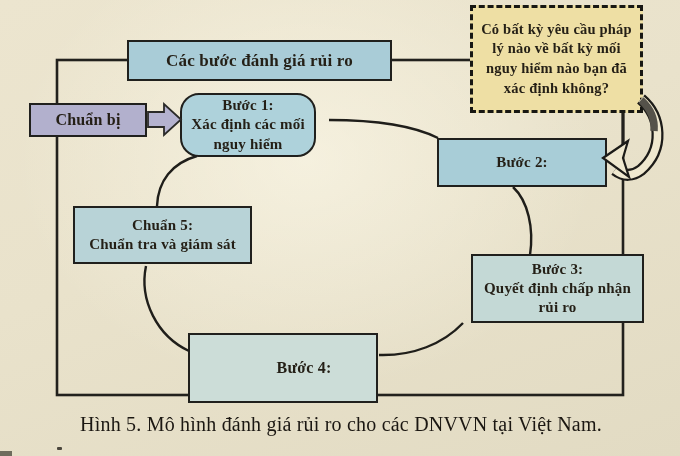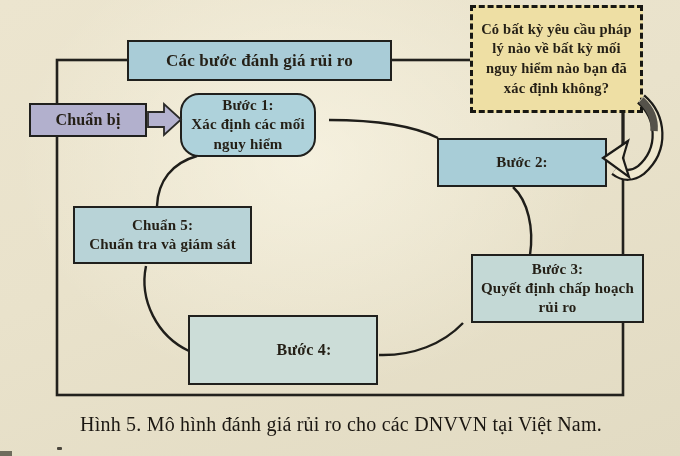--- a/index.html
+++ b/index.html
@@ -26,21 +26,21 @@
   .title-box{left:127px;top:40px;width:265px;height:41px;background:#a9ccd7;font-size:17px;}
   .question-box{
     left:470px;top:5px;width:173px;height:108px;background:#eedfa4;
     border:3px dashed #171713;font-size:14.5px;line-height:1.35;padding:2px 6px;
   }
   .prepare-box{left:29px;top:103px;width:118px;height:34px;background:#b2b0cd;font-size:16px;}
   .step{font-size:15px;}
   .step1{left:180px;top:93px;width:136px;height:64px;background:#aed2db;border-radius:19px;}
   .step2{left:437px;top:138px;width:170px;height:49px;background:#a8cdd7;}
   .step3{left:435px;top:254px;width:173px;height:69px;background:#c4d9d6;margin-left:36px;}
-  .step4{left:188px;top:315px;width:190px;height:70px;background:#ccddd8;font-size:16px;padding-left:42px;}
+  .step4{left:188px;top:333px;width:190px;height:70px;background:#ccddd8;font-size:16px;padding-left:42px;}
   .step5{left:73px;top:206px;width:179px;height:58px;background:#b8d3d7;}
   .caption{
     position:absolute;left:35px;top:413px;width:612px;z-index:2;
     text-align:center;font-weight:normal;font-size:20px;color:#1b1712;
     letter-spacing:.2px;
   }
   .artifact-a{position:absolute;left:0px;top:451px;width:12px;height:5px;background:#6e6c5d;z-index:2;}
   .artifact-b{position:absolute;left:57px;top:447px;width:5px;height:3px;background:#4a463c;border-radius:1px;z-index:2;}
 </style>
 </head>
@@ -79,21 +79,21 @@
     <span class="lbl">Bước 1:</span>
     <span class="txt">Xác định các mối nguy hiểm</span>
   </div>
 
   <div class="box step step2">
     <span class="lbl">Bước 2:</span>
   </div>
 
   <div class="box step step3">
     <span class="lbl">Bước 3:</span>
-    <span class="txt">Quyết định chấp hoạch rủi ro</span>
+    <span class="txt">Quyết định chấp nhận rủi ro</span>
   </div>
 
   <div class="box step step4">
     <span class="lbl">Bước 4:</span>
   </div>
 
   <div class="box step step5">
     <span class="lbl">Chuẩn 5:</span>
     <span class="txt">Chuẩn tra và giám sát</span>
   </div>

